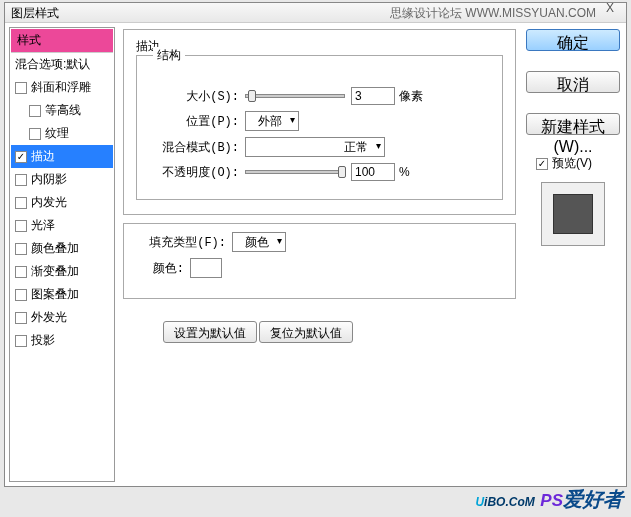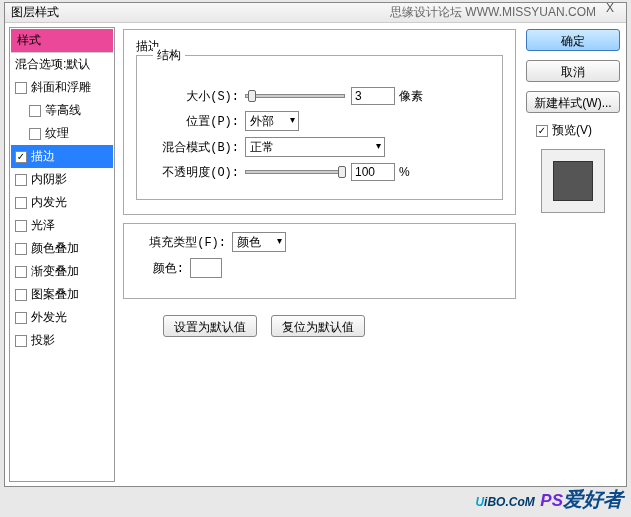--- a/index.html
+++ b/index.html
@@ -1,18 +1,18 @@
 <!DOCTYPE html>
 <html><head>
   <meta charset="utf-8">
   <style>
     * { box-sizing: border-box; margin: 0; padding: 0; font-family: "Microsoft YaHei", Arial, sans-serif; font-size: 12px; }
     body { background: #e8e8e8; width: 631px; height: 517px; position: relative; }
     .dialog { position: absolute; top: 2px; left: 4px; width: 623px; height: 485px; background: #fff; border: 1px solid #888; }
-    .titlebar { height: 20px; background: linear-gradient(#f8f8f8, #e8e8e8); border-bottom: 1px solid #ccc; display: flex; align-items: center; padding: 8px 6px; position: relative; }
+    .titlebar { height: 20px; background: linear-gradient(#f8f8f8, #e8e8e8); border-bottom: 1px solid #ccc; display: flex; align-items: flex-end; padding: 0 6px; position: relative; }
     .title { font-size: 12px; }
     .watermark-bar { position: absolute; right: 30px; font-size: 12px; color: #666; }
     .close-btn { position: absolute; right: 4px; top: -2px; width: 24px; height: 16px; text-align: center; font-size: 12px; color: #555; cursor: pointer; }
     .body { display: flex; height: calc(100% - 20px); }
     .left-panel { width: 106px; border: 1px solid #999; margin: 4px; padding: 1px; }
     .left-header { background: #ec4899; padding: 3px 6px; border-bottom: 1px solid #ccc; }
     .left-item { display: flex; align-items: center; padding: 3px 4px; cursor: pointer; }
     .left-item.selected { background: #2680ff; color: #fff; }
     .left-item.sub { padding-left: 18px; }
     .chk { width: 12px; height: 12px; border: 1px solid #888; background: #fff; margin-right: 4px; display: inline-flex; align-items: center; justify-content: center; font-size: 10px; line-height: 1; }
@@ -22,29 +22,29 @@
     .fieldset { border: 1px solid #aaa; margin-bottom: 8px; padding: 10px 12px 14px; }
     .fs-title { display: inline-block; background: #fff; padding: 0 4px; margin-top: -18px; margin-left: 4px; position: relative; top: -8px; }
     .nested-fs { border: 1px solid #aaa; padding: 8px 12px 12px; margin-top: -4px; }
     .nested-fs .fs-title { top: -17px; margin-top: 0; }
     .row { display: flex; align-items: center; margin: 6px 0; }
     .lbl { width: 90px; text-align: right; margin-right: 6px; font-family: Liberation Mono, monospace; }
     .slider { width: 100px; height: 4px; background: #ccc; border: 1px solid #888; position: relative; margin-right: 6px; }
     .slider-thumb { position: absolute; top: -5px; width: 8px; height: 12px; background: #eee; border: 1px solid #666; border-radius: 2px; }
     .num-input { width: 44px; height: 18px; border: 1px solid #888; padding: 0 3px; margin-right: 4px; }
     .unit { }
-    .select { height: 20px; border: 1px solid #888; padding: 1px 16px 1px 4px; background: #fff; position: relative; display: inline-block; min-width: 54px; }
+    .select { height: 20px; border: 1px solid #888; padding: 1px 16px 1px 4px; background: #fff; position: relative; display: inline-block; min-width: 54px; text-align: right; }
     .select::after { content: "▾"; position: absolute; right: 3px; top: 2px; font-size: 10px; }
     .color-swatch { width: 32px; height: 20px; border: 1px solid #888; background: #fff; display: inline-block; }
-    .btn-row { display: flex; gap: 14px; margin-top: 16px; margin-left: 40px; }
+    .btn-row { display: flex; gap: 2px; margin-top: 22px; margin-left: 40px; }
     .btn { min-width: 94px; height: 22px; border: 1px solid #888; background: linear-gradient(#fdfdfd,#e6e6e6); border-radius: 3px; text-align: center; padding-top: 3px; cursor: pointer; }
     .heading-outer { font-size: 12px; margin-bottom: 4px; margin-top: -2px; }
     .right-panel { width: 106px; padding: 6px 6px; }
     .btn-primary { background: linear-gradient(#cdeaff,#9ad0ff); border: 1px solid #3a78c0; }
-    .right-panel .btn { width: 94px; margin-bottom: 9px; font-size: 12px; }
+    .right-panel .btn { width: 94px; margin-bottom: 20px; font-size: 16px; }
     .preview-row { display: flex; align-items: center; margin-top: 2px; margin-left: 10px; }
     .preview-box { width: 64px; height: 64px; border: 1px solid #999; background: #f0f0f0; display: flex; align-items: center; justify-content: center; margin: 10px auto 0; }
     .preview-inner { width: 40px; height: 40px; background: #555; border: 1px solid #333; }
     .wm-bottom { position: absolute; bottom: 4px; right: 8px; font-weight: bold; font-size: 20px; font-style: italic; }
     .wm-u { color: #00a4d8; }
     .wm-rest { color: #003a6a; text-align: center; }
     .wm-ps { color: #6d28d9; font-size: 17px; }
     .wm-cn { color: #0a4a8a; font-size: 20px; }
   </style>
 </head>

